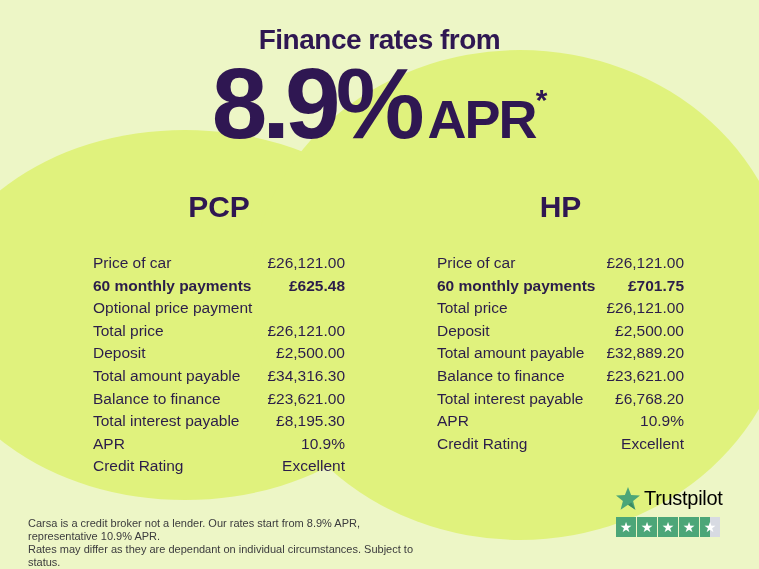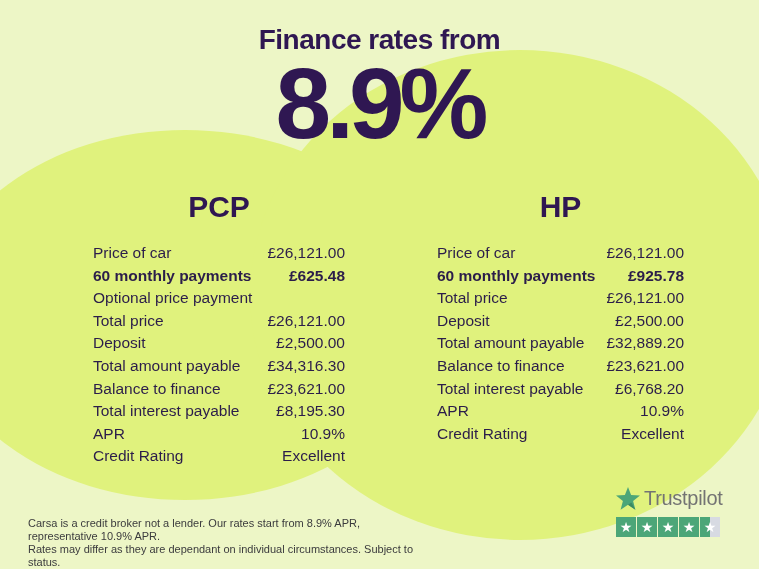--- a/index.html
+++ b/index.html
@@ -20,37 +20,37 @@
     text-align:center;
   }
   .rate-big{font-size:100px;font-weight:800;letter-spacing:-5px;line-height:110px;}
   .rate-apr{font-size:54px;font-weight:700;letter-spacing:-2px;margin-left:8px;}
   .rate-star{font-size:30px;font-weight:700;vertical-align:28px;letter-spacing:0;}
   .fin-col{position:absolute;top:192px;}
   .fin-col.pcp{left:93px;width:252px;}
   .fin-col.hp{left:437px;width:247px;}
   .fin-heading{
     text-align:center;font-size:30px;font-weight:800;color:#2f1752;
-    letter-spacing:0;margin-bottom:20px;line-height:30px;
+    letter-spacing:0;margin-bottom:30px;line-height:30px;
   }
   .frow{
     display:flex;justify-content:space-between;align-items:baseline;
     font-size:15.5px;line-height:22.6px;color:#2b1d4a;
   }
   .frow .lbl{white-space:nowrap;}
   .frow .val{white-space:nowrap;}
   .frow.bold{font-weight:700;}
   .disclaimer{
     position:absolute;left:28px;top:517px;width:390px;
     font-size:11px;line-height:13px;color:#3b3b3d;letter-spacing:0;
   }
   .trustpilot{position:absolute;left:616px;top:487px;width:130px;cursor:pointer;}
   .tp-top{display:flex;align-items:center;}
   .tp-logo{width:24px;height:23px;display:block;}
-  .tp-word{font-size:20px;font-weight:500;color:#737373;margin-left:4px;letter-spacing:-0.3px;}
+  .tp-word{font-size:20px;font-weight:500;color:#000000;margin-left:4px;letter-spacing:-0.3px;}
   .tp-stars{display:flex;margin-top:7px;}
   .tp-box{
     width:20px;height:20px;margin-right:1px;background:#4ca678;
     color:#ffffff;font-size:14px;line-height:20px;text-align:center;
     display:inline-block;
   }
   .tp-box.half{background:linear-gradient(90deg,#4ca678 50%,#d7dae2 50%);}
 </style>
 </head>
 <body>
@@ -59,20 +59,21 @@
 
   <svg class="blobs" viewBox="0 0 759 569">
     <ellipse cx="185" cy="315" rx="250" ry="185" fill="#e0f27d"></ellipse>
     <ellipse cx="520" cy="295" rx="270" ry="245" fill="#e0f27d"></ellipse>
   </svg>
 
   <div class="title">Finance rates from</div>
 
   <div class="rate-line">
     <span class="rate-big">8.9%</span>
+    <span class="rate-apr"><span>APR</span><sup class="rate-star">*</sup></span>
   </div>
 
   <div class="fin-col pcp">
     <div class="fin-heading">PCP</div>
     <div>
         <div class="frow">
           <span class="lbl">Price of car</span>
           <span class="val">£26,121.00</span>
         </div>
         <div class="frow bold">
@@ -116,21 +117,21 @@
 
   <div class="fin-col hp">
     <div class="fin-heading">HP</div>
     <div>
         <div class="frow">
           <span class="lbl">Price of car</span>
           <span class="val">£26,121.00</span>
         </div>
         <div class="frow bold">
           <span class="lbl">60 monthly payments</span>
-          <span class="val">£925.78</span>
+          <span class="val">£701.75</span>
         </div>
         <div class="frow">
           <span class="lbl">Total price</span>
           <span class="val">£26,121.00</span>
         </div>
         <div class="frow">
           <span class="lbl">Deposit</span>
           <span class="val">£2,500.00</span>
         </div>
         <div class="frow">

